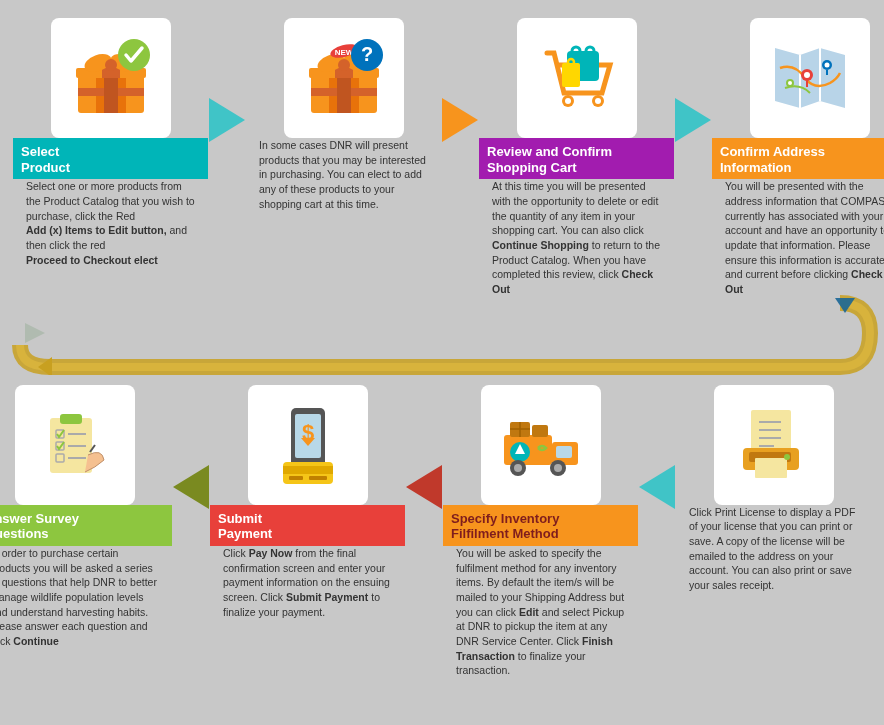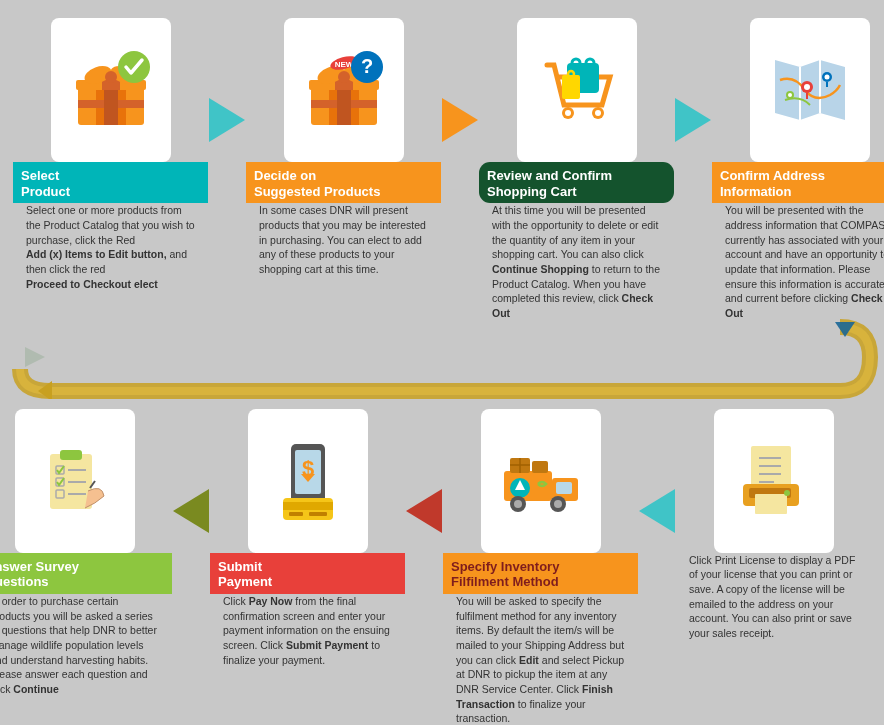--- a/index.html
+++ b/index.html
@@ -32,21 +32,21 @@
     .step-block {
       display: flex;
       flex-direction: column;
       align-items: center;
       width: 185px;
       flex-shrink: 0;
     }
 
     .step-icon-box {
       width: 120px;
-      height: 144px;
+      height: 120px;
       background: white;
       border-radius: 8px;
       display: flex;
       align-items: center;
       justify-content: center;
       position: relative;
       overflow: visible;
     }
 
     .step-icon-box svg {
@@ -83,21 +83,21 @@
       justify-content: center;
       flex-shrink: 0;
       margin-top: 0;
     }
 
     
     .s1-label { background: #00b5b8; color: white; }
     
     .s2-label { background: #f7941d; color: white; }
     
-    .s3-label { background: #14532d; color: white; border-radius: 11px; }
+    .s3-label { background: #a21caf; color: white; }
     
     .s4-label { background: #f7941d; color: white; }
 
     
     .bottom-row {
       display: flex;
       align-items: flex-start;
       padding: 10px 18px 0 18px;
       gap: 0;
       position: relative;
@@ -208,21 +208,20 @@
           <ellipse cx="58" cy="30" rx="14" ry="8" fill="#f7941d" transform="rotate(20,58,30)"></ellipse>
           <circle cx="45" cy="32" r="6" fill="#d4622a"></circle>
 
           <ellipse cx="45" cy="18" rx="14" ry="6" fill="#e8403a" transform="rotate(-15,45,18)"></ellipse>
           <text x="45" y="22" text-anchor="middle" fill="white" font-size="8" font-weight="bold">NEW</text>
 
           <circle cx="68" cy="22" r="16" fill="#0072bc"></circle>
           <text x="68" y="28" text-anchor="middle" fill="white" font-size="20" font-weight="bold">?</text>
         </svg>
       </div>
-      <div class="step-label s2-label">Decide on<br>Suggested Products</div>
       <div class="step-desc">
         In some cases DNR will present products that you may be interested in purchasing. You can elect to add any of these products to your shopping cart at this time.
       </div>
     </div>
 
     <div class="arrow-right" style="margin-top:42px;">
       <div class="arrow-r arrow-r-orange"></div>
     </div>
 
     <div class="step-block">

